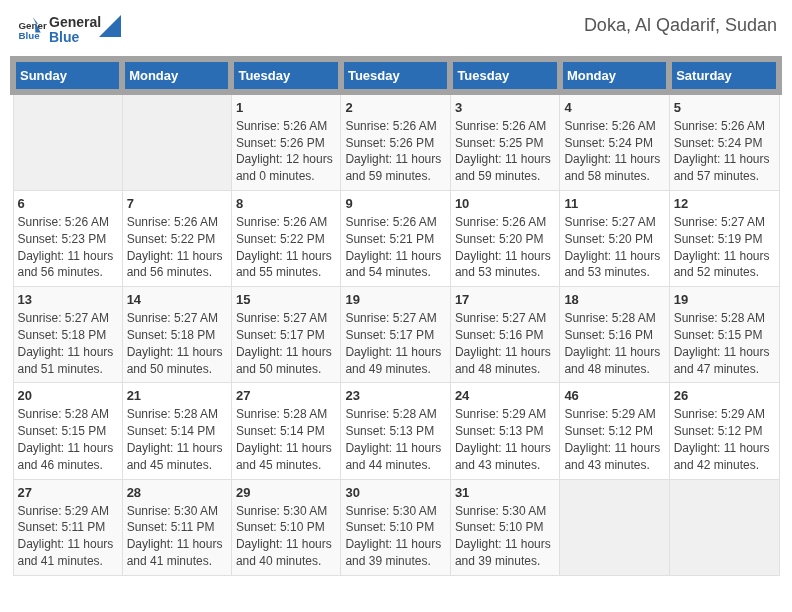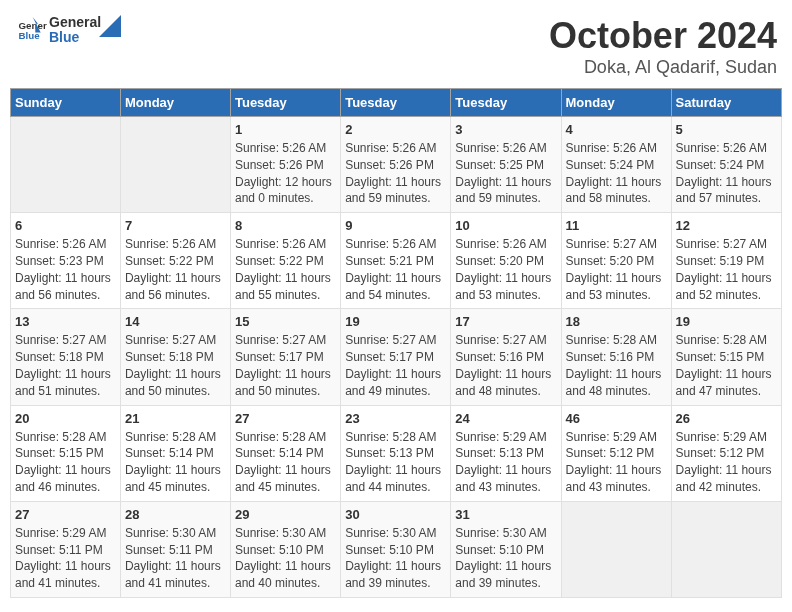--- a/index.html
+++ b/index.html
@@ -43,21 +43,21 @@
       border-collapse: collapse;
       font-size: 11px;
     }
     .calendar thead tr th {
       background-color: #2a6db5;
       color: white;
       padding: 6px 4px;
       text-align: left;
       font-size: 13px;
       font-weight: bold;
-      border: 1px solid #a3a3a3;
+      border: 6px solid #a3a3a3;
     }
     .calendar tbody tr {
       border-bottom: 1px solid #ddd;
     }
     .calendar tbody tr td {
       vertical-align: top;
       padding: 5px 4px;
       border: 1px solid #e0e0e0;
       width: 113px;
       min-height: 80px;
@@ -97,21 +97,20 @@
     </svg>
     <div style="display:flex;flex-direction:column;margin-left:2px;">
       <span style="font-size:14px;font-weight:bold;color:#333;line-height:1.1;">General</span>
       <span style="font-size:14px;font-weight:bold;color:#2a6db5;line-height:1.1;">Blue</span>
     </div>
     <svg width="22" height="22" viewBox="0 0 22 22" style="margin-left:-2px;margin-top:-8px;">
       <polygon points="0,22 22,0 22,22" fill="#2a6db5"></polygon>
     </svg>
   </div>
   <div class="title-area">
-    <div class="month-title">October 2024</div>
     <div class="location">Doka, Al Qadarif, Sudan</div>
   </div>
 </div>
 
 <table class="calendar">
   <thead>
     <tr id="weekday-header">
     <th>Sunday</th>
         <th>Monday</th>
         <th>Tuesday</th>

